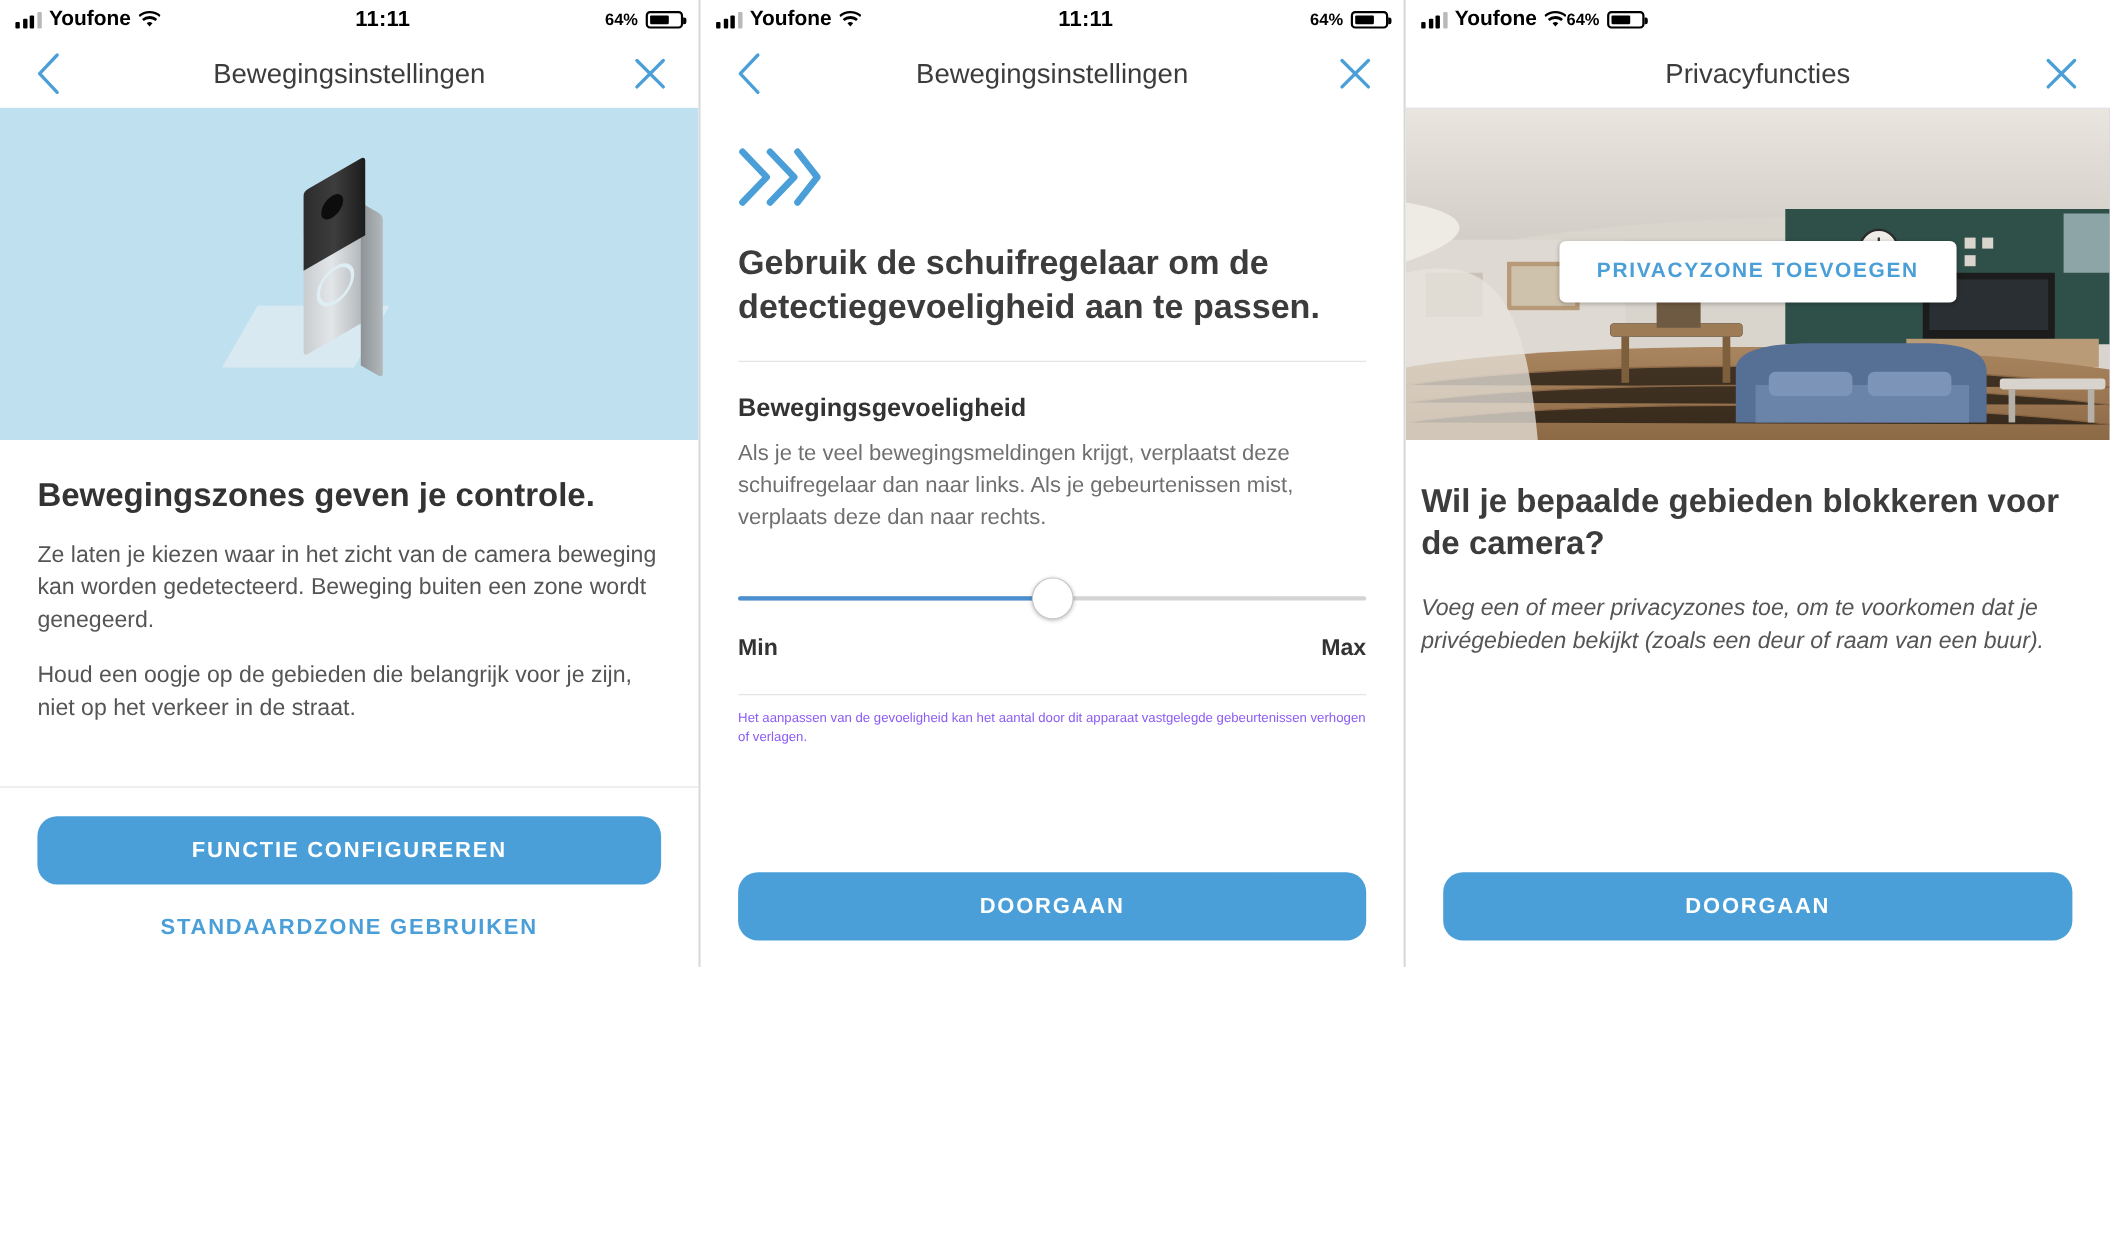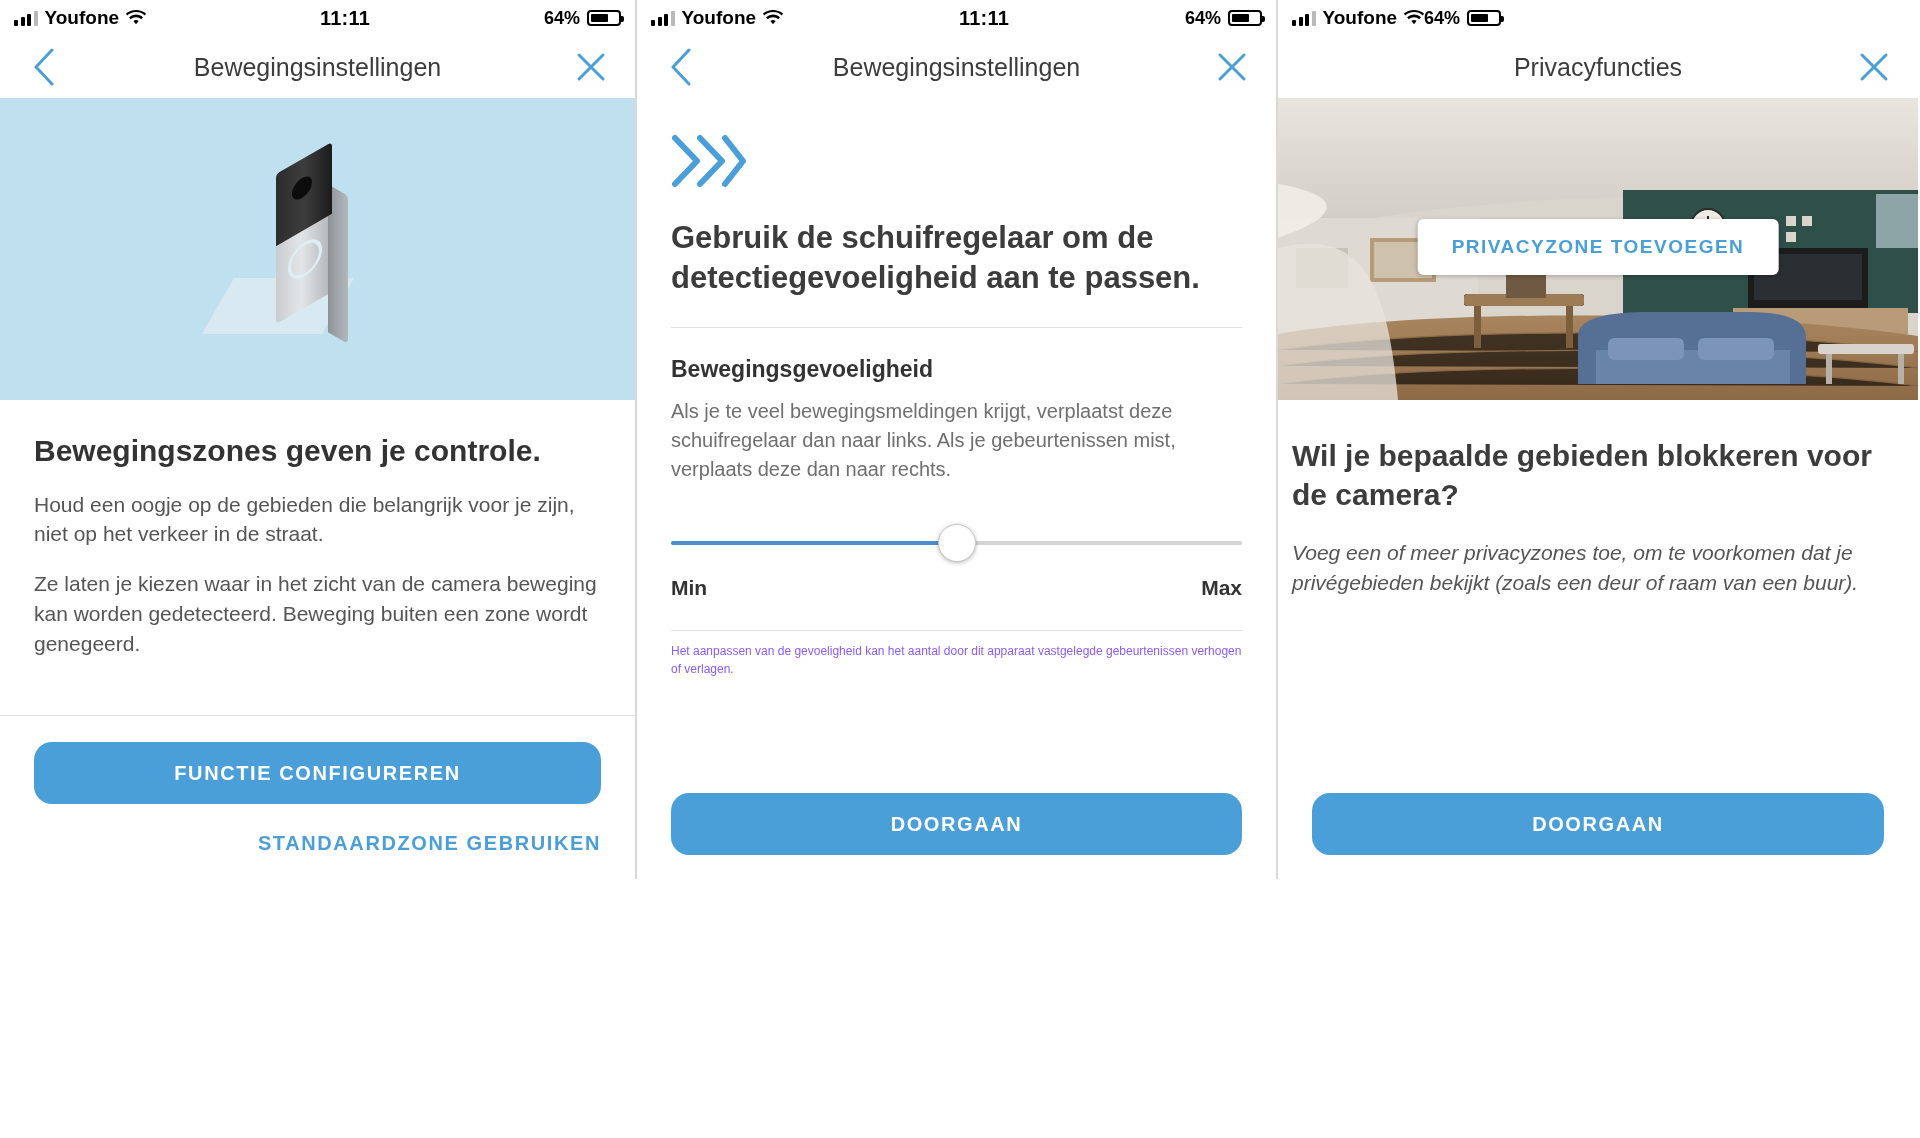--- a/index.html
+++ b/index.html
@@ -46,21 +46,21 @@
   .bars i:nth-child(1) { height: 6px; }
   .bars i:nth-child(2) { height: 9px; }
   .bars i:nth-child(3) { height: 12px; }
   .bars i:nth-child(4) { height: 15px; background: #b9b9b9; }
 
   .carrier { font-size: 19px; font-weight: bold; }
 
   .wifi { width: 20px; height: 16px; position: relative; }
   .wifi svg { display: block; }
 
-  .battpct { font-size: 18px; font-weight: bold; text-align: right; }
+  .battpct { font-size: 15px; font-weight: bold; text-align: right; }
   .batt {
     width: 34px; height: 16px;
     border: 2px solid #000; border-radius: 4px;
     position: relative; padding: 2px;
   }
   .batt::after {
     content: ""; position: absolute; right: -5px; top: 4px;
     width: 3px; height: 6px; background: #000; border-radius: 0 2px 2px 0;
   }
   .batt span { display: block; height: 100%; background: #000; border-radius: 1px; }
@@ -157,21 +157,21 @@
     font-size: 20px; font-weight: bold; letter-spacing: 1.6px;
     font-family: "Liberation Sans", sans-serif;
     cursor: pointer;
   }
   .btn-link {
     display: block; width: 100%;
     background: none; border: none;
     color: #4a9fd8;
     font-size: 20px; font-weight: bold; letter-spacing: 1.6px;
     font-family: "Liberation Sans", sans-serif;
-    margin-top: 28px; cursor: pointer; text-align: right;
+    margin-top: 28px; cursor: pointer;
   }
 
   
   .s2-body { padding: 0 34px; flex: 1 1 auto; overflow: hidden; }
   .chevrons { margin-top: 34px; color: #4a9fd8; }
   .s2-title {
     font-size: 31px; color: #3c3c3c; line-height: 1.28; margin-top: 24px;
   }
   .hr { height: 1px; background: #e2e2e2; margin: 30px 0 0; }
   .sub-title { font-size: 23px; color: #333; font-weight: bold; margin-top: 28px; }
@@ -272,22 +272,22 @@
         <div class="db-body"></div>
         <div class="db-side"></div>
         <div class="db-top"></div>
         <div class="db-lens"></div>
         <div class="db-ring"></div>
       </div>
     </div>
 
     <div class="content">
       <h1 class="headline">Bewegingszones geven je controle.</h1>
+      <p class="para">Ze laten je kiezen waar in het zicht van de camera beweging kan worden gedetecteerd. Beweging buiten een zone wordt genegeerd.</p>
       <p class="para">Houd een oogje op de gebieden die belangrijk voor je zijn, niet op het verkeer in de straat.</p>
-      <p class="para">Ze laten je kiezen waar in het zicht van de camera beweging kan worden gedetecteerd. Beweging buiten een zone wordt genegeerd.</p>
     </div>
 
     <div class="bottom-actions">
       <button class="btn-primary">FUNCTIE CONFIGUREREN</button>
       <button class="btn-link">STANDAARDZONE GEBRUIKEN</button>
     </div>
   </div>
 
   <div class="screen s2">
 

